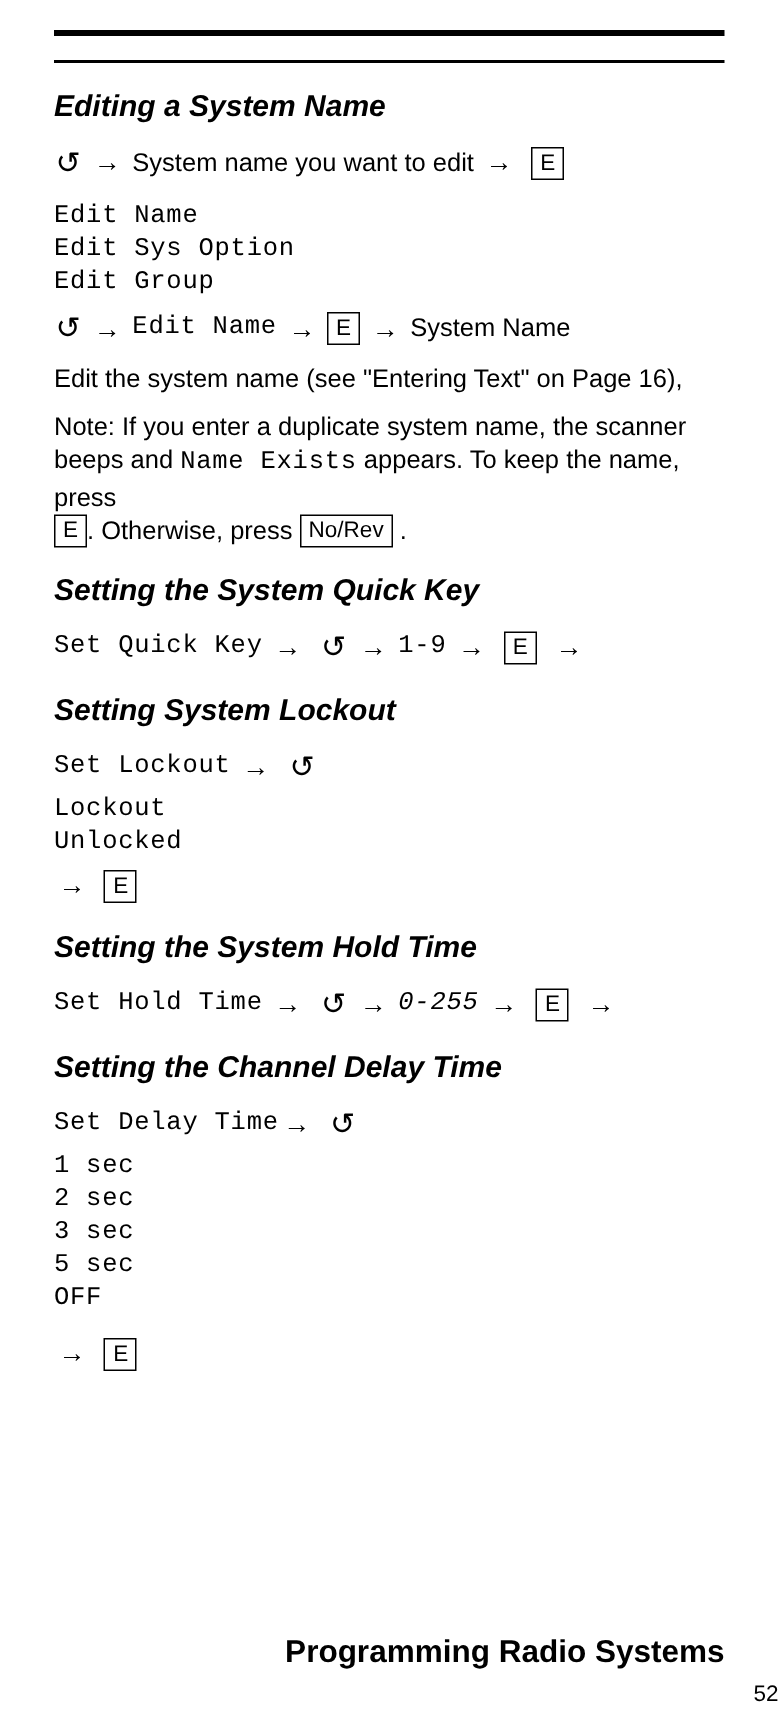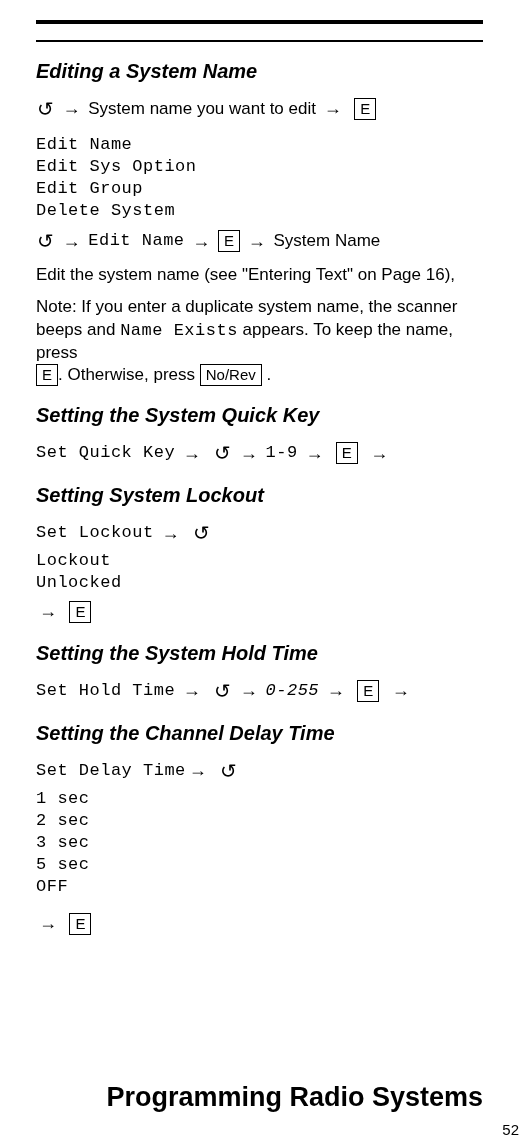--- a/index.html
+++ b/index.html
@@ -52,21 +52,21 @@
     padding: 0 1px;
   }
   p { margin: 10px 0; }
   .ital { font-style: italic; }
   .footer-title {
     position: absolute;
     right: 36px;
     bottom: 32px;
     font-family: "Trebuchet MS", Arial, sans-serif;
     font-weight: bold;
-    font-size: 27px;
+    font-size: 21px;
   }
   .page-num {
     position: absolute;
     bottom: 8px;
     left: 0;
     width: 519px;
     text-align: right;
     font-size: 15px;
   }
 </style>
@@ -83,21 +83,20 @@
   <span class="arrow">→</span>
   <span>System name you want to edit</span>
   <span class="arrow">→</span>&nbsp;
   <span class="key">E</span>
 </div>
 
 <div class="mono mono-list" style="margin:12px 0 2px 0;">
   <div class="line">Edit Name</div>
   <div class="line">Edit Sys Option</div>
   <div class="line">Edit Group</div>
-  <div class="line">Delete System</div>
 </div>
 
 <div class="flow">
   <span class="curl">↻</span>
   <span class="arrow">→</span>
   <span class="mono">Edit Name</span>
   <span class="arrow">→</span>
   <span class="key">E</span>
   <span class="arrow">→</span>
   <span>System Name</span>

